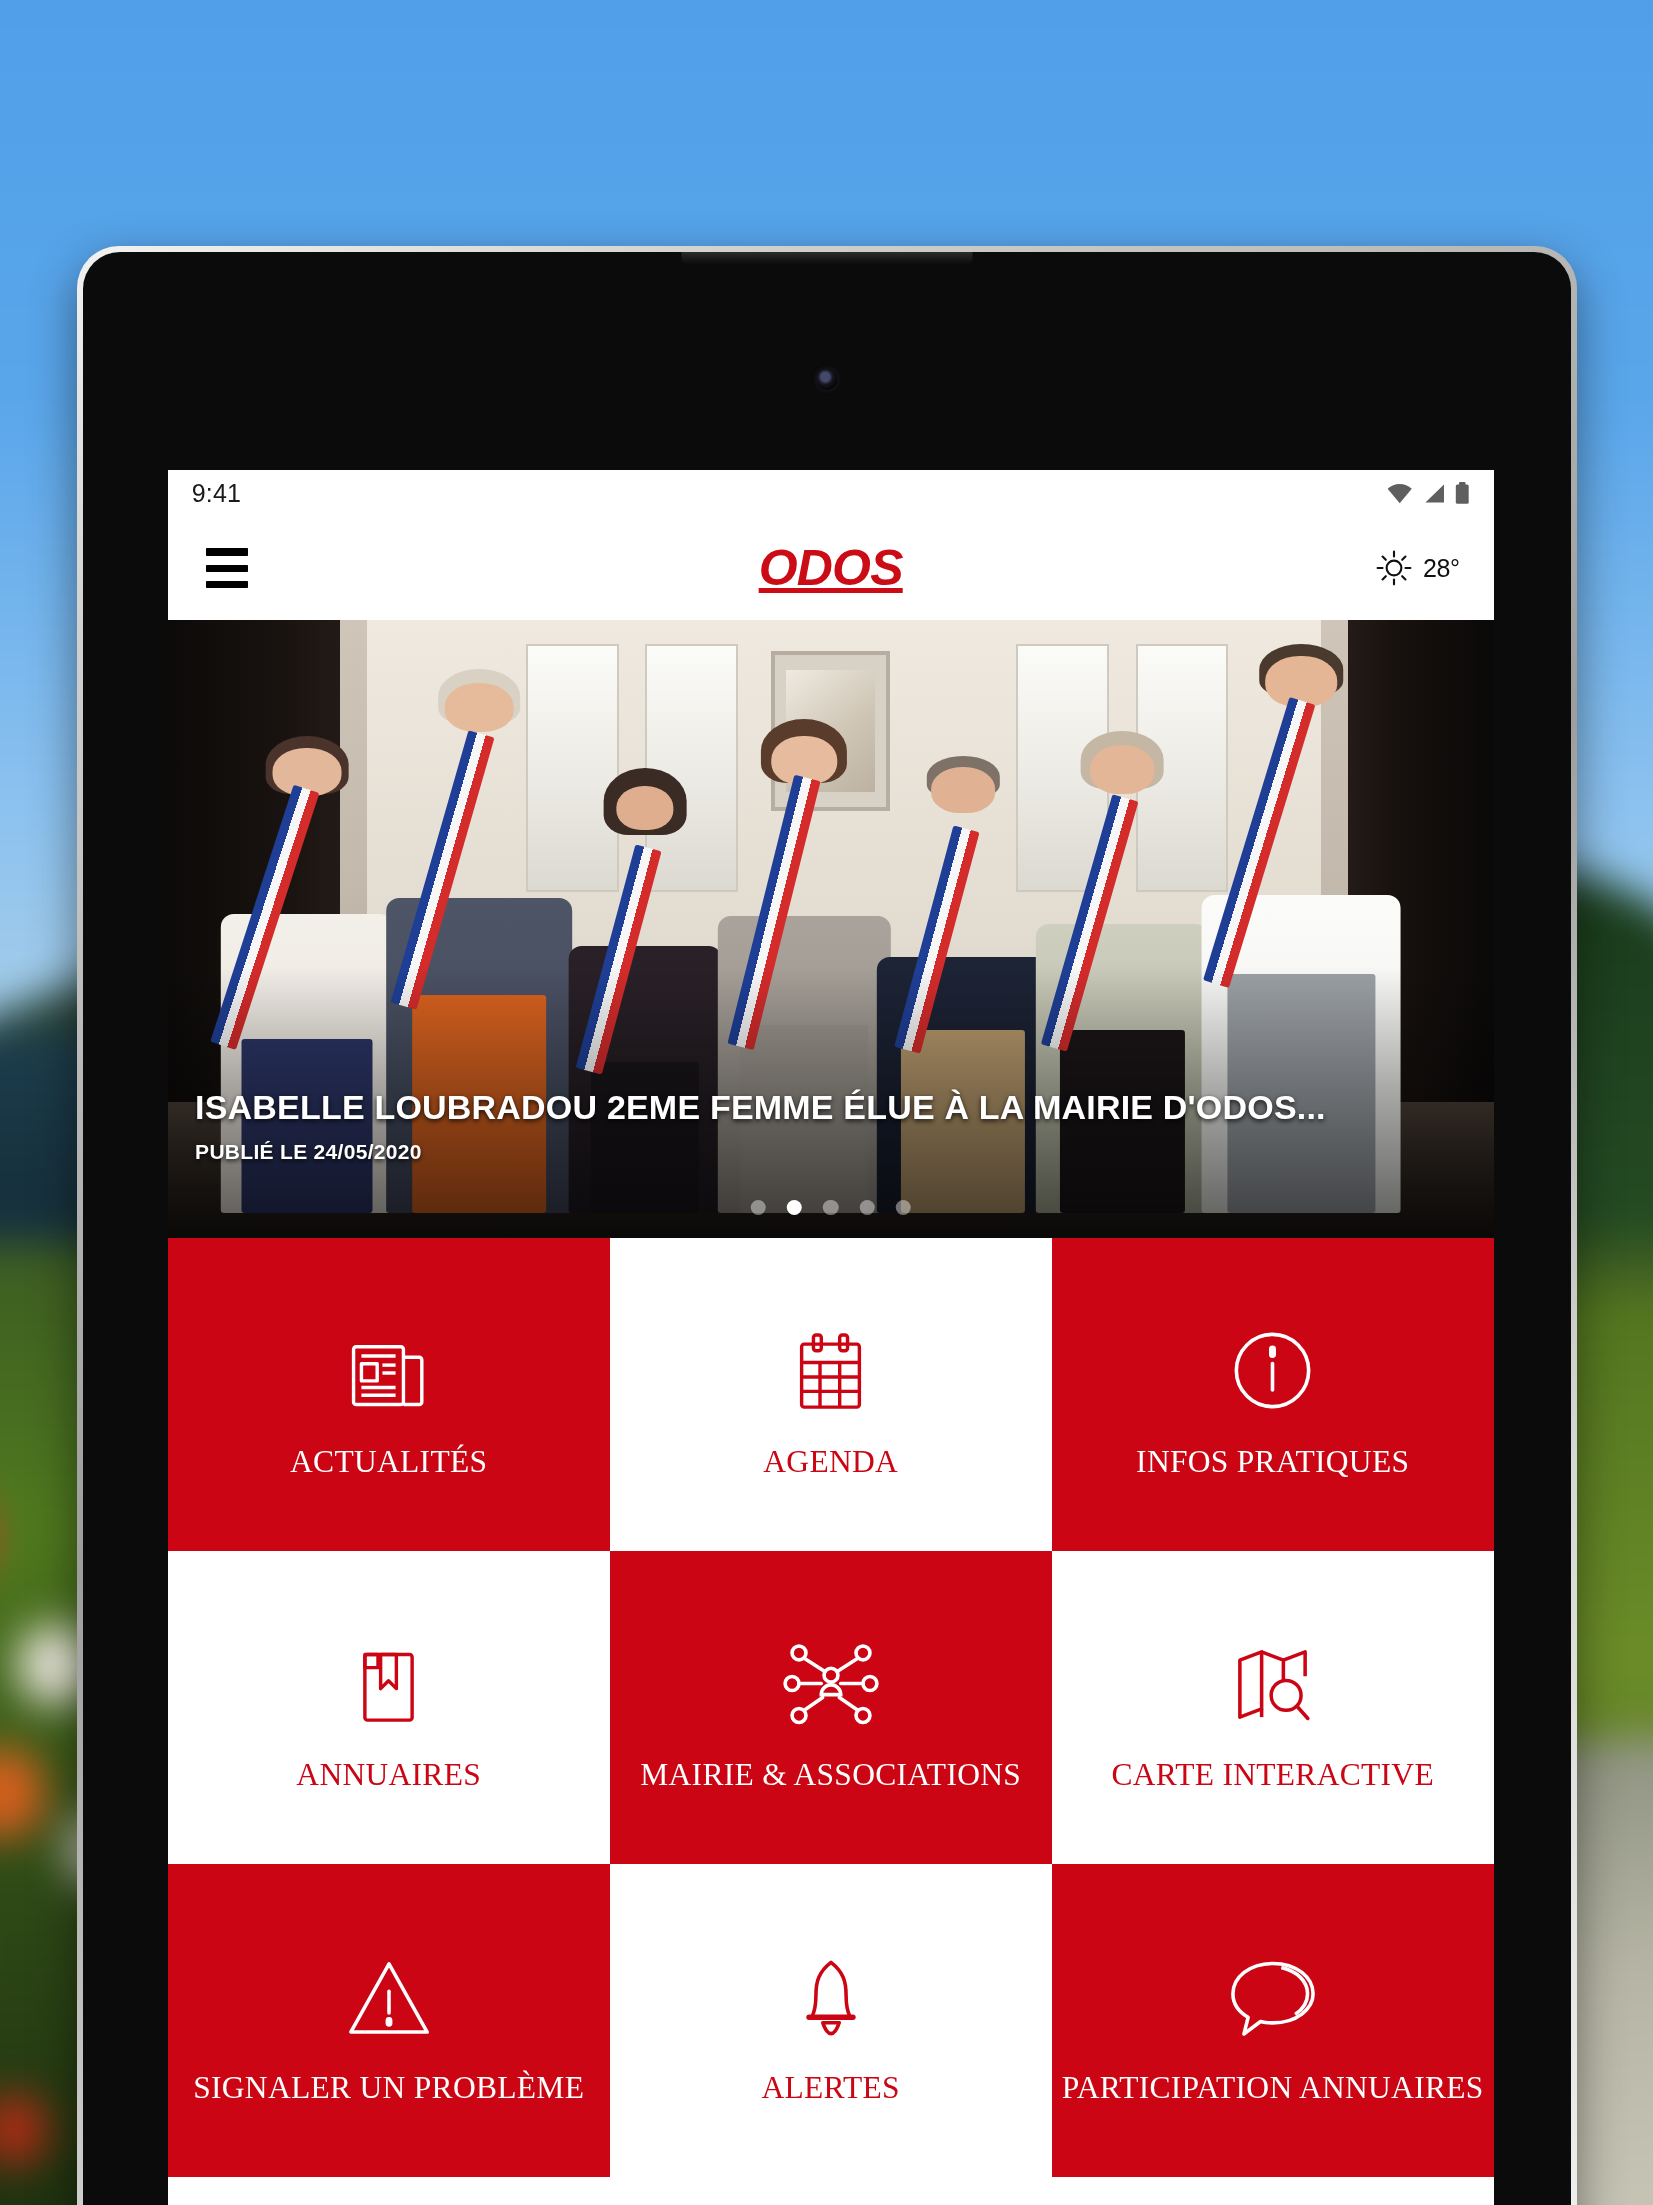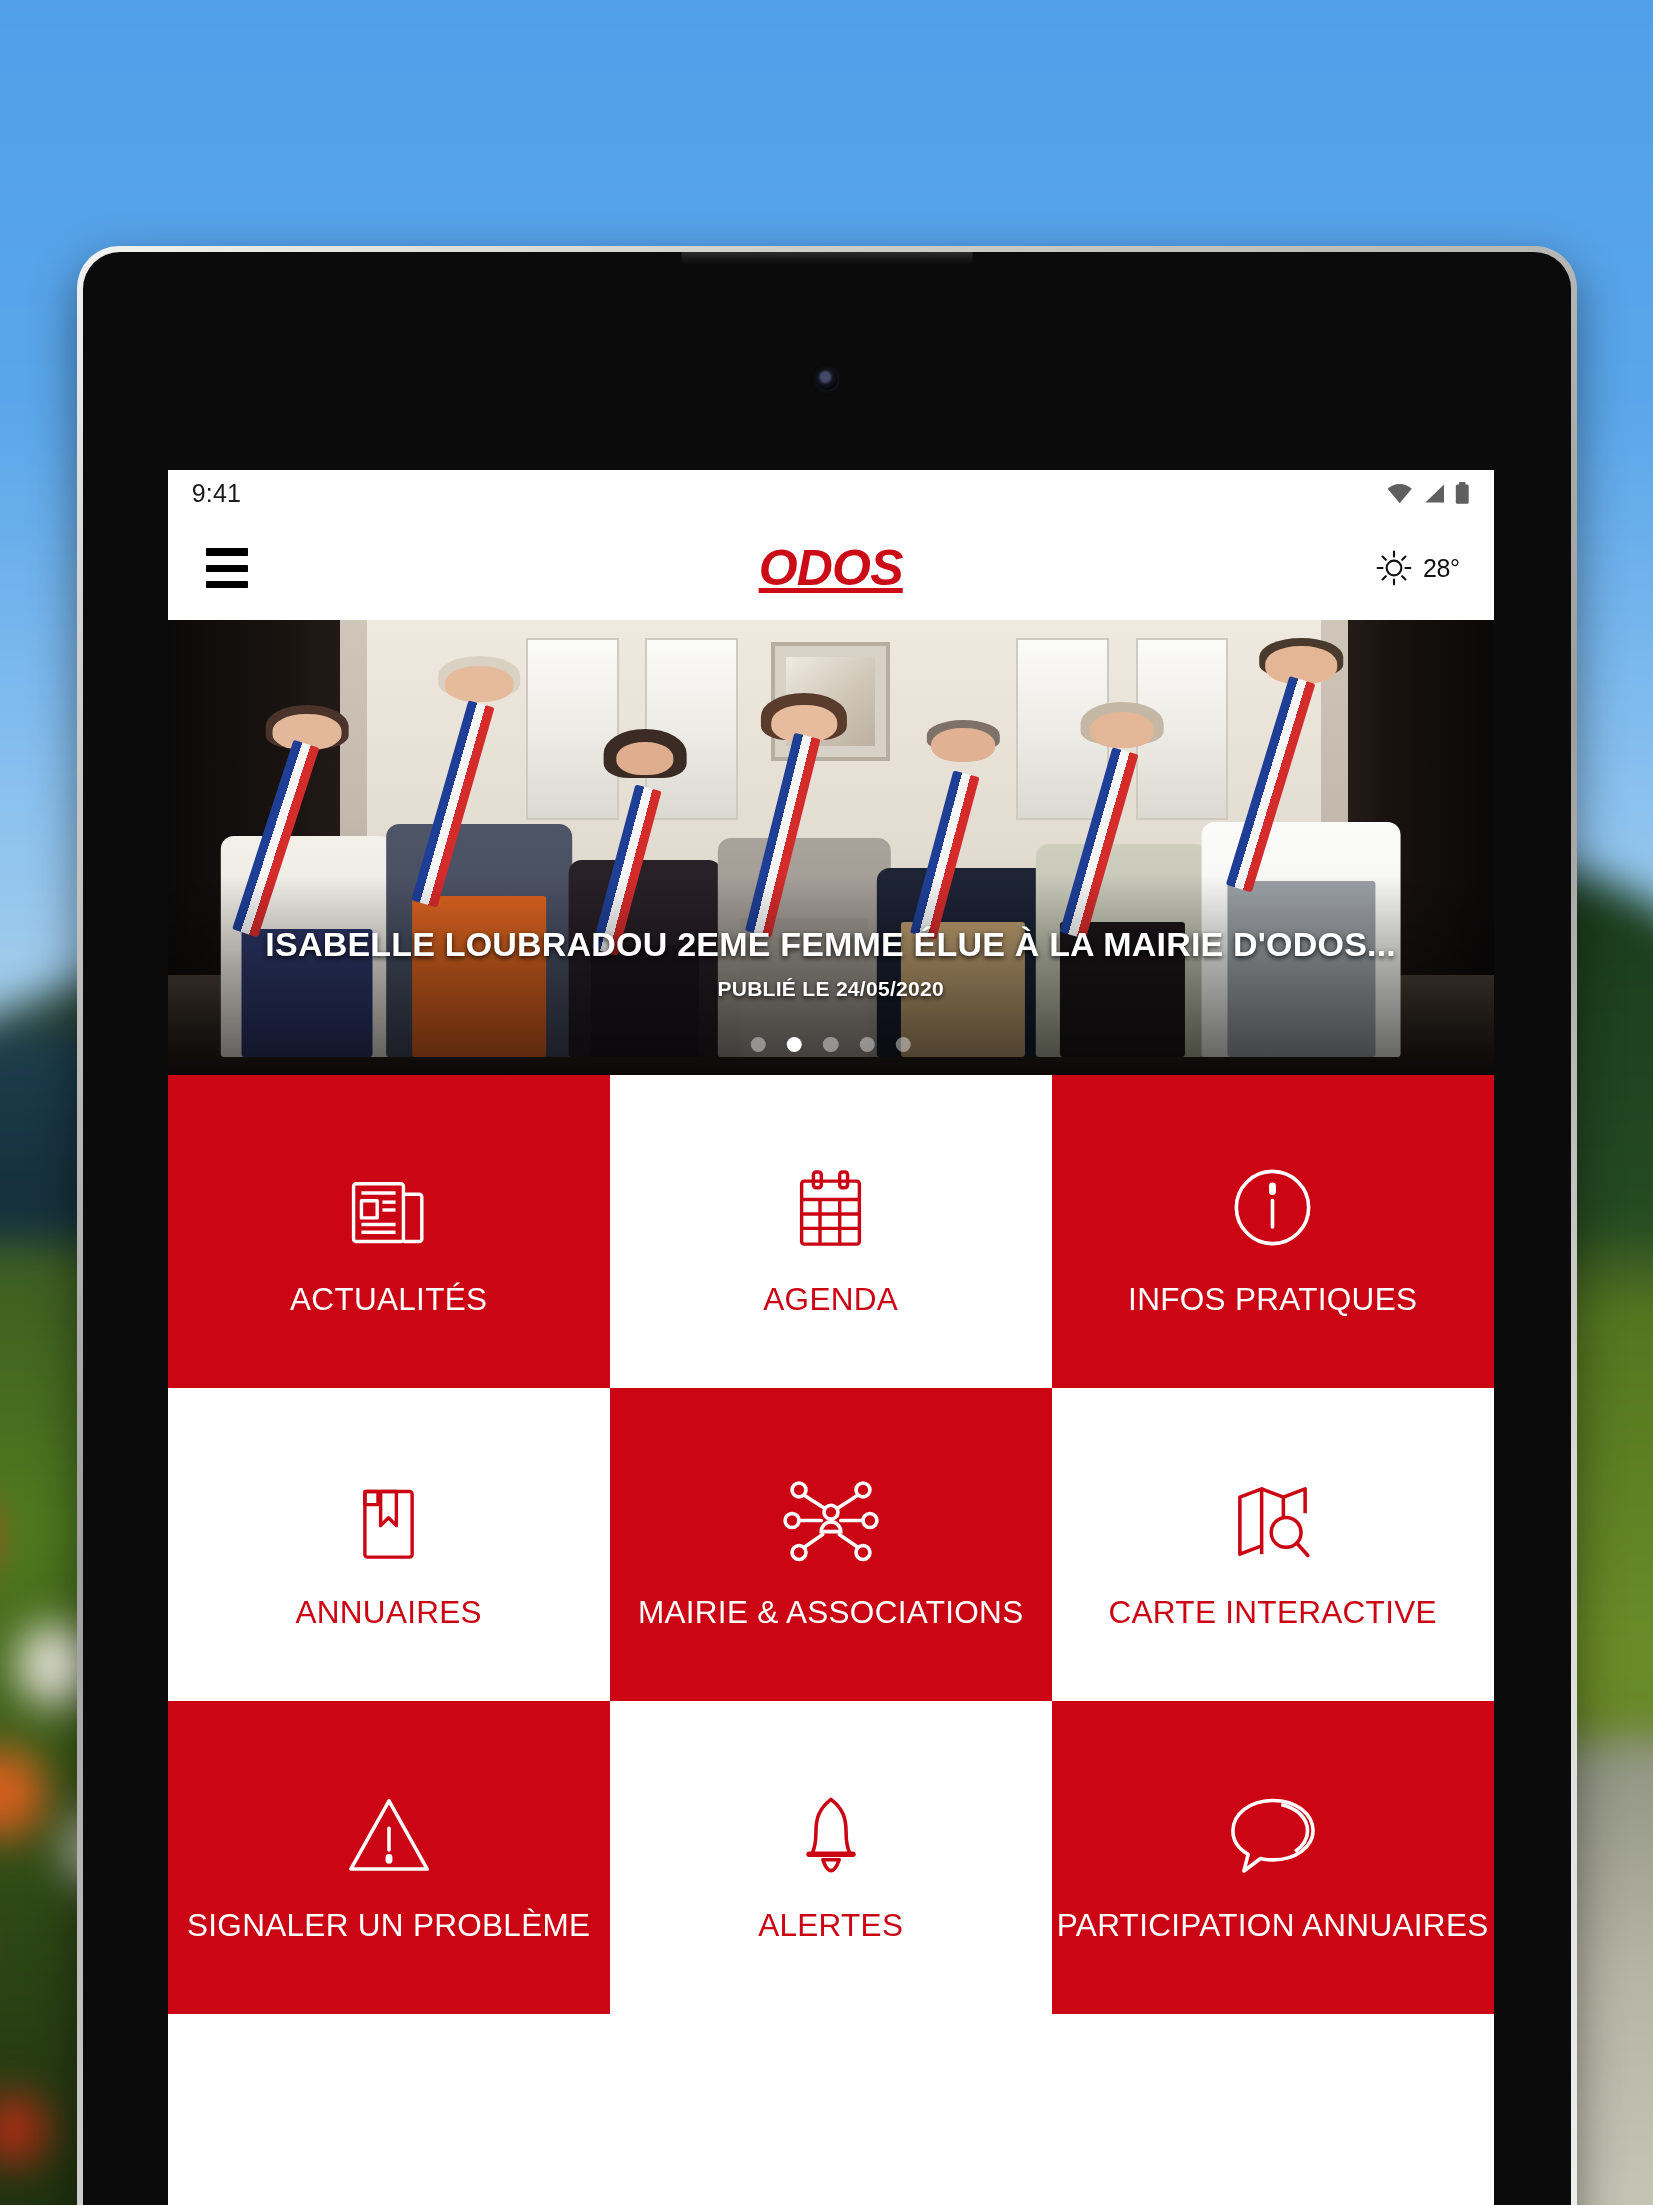--- a/index.html
+++ b/index.html
@@ -98,21 +98,21 @@
   #burger span { display:block; width:42px; height:7.3px; background:#000; border-radius:0.8px; }
   #brand {
     position:absolute; left:50%; transform:translateX(-50%);
     font-size:50px; font-weight:bold; font-style:italic;
     color:#CB0C16; letter-spacing:-0.8px;text-decoration:underline;
   }
   #weather { display:flex; align-items:center; gap:11.3px; }
   #temp { font-size:25px; color:#111; letter-spacing:-0.4px; }
 
   
-  #hero { position:relative; width:100%; height:455px; overflow:hidden; background:#c2410c;text-align:center; }
+  #hero { position:relative; width:100%; height:618px; overflow:hidden; background:#c2410c; }
   #hero-photo { position:absolute; inset:0; overflow:hidden; }
   .curtain-l { position:absolute; left:0; top:0; width:13%; height:100%;
                background:linear-gradient(90deg,#0c0a09 0%,#17120f 60%,#221a16 100%); }
   .curtain-r { position:absolute; right:0; top:0; width:11%; height:100%;
                background:linear-gradient(270deg,#0a0808 0%,#18120f 70%,#241b17 100%); }
   .wall      { position:absolute; left:13%; right:11%; top:0; height:80%;
                background:linear-gradient(180deg,#cfc6b9 0%,#c2b8ab 55%,#a99e91 100%); }
   .screenwhite{position:absolute; left:15%; right:13%; top:0; height:74%;
                background:linear-gradient(180deg,#efe9df 0%,#e2dbd0 70%,#cdc5b8 100%); }
   .win { position:absolute; top:4%; height:40%; width:7%;
@@ -142,21 +142,21 @@
   #hero-title { color:#fff; font-size:34px; font-weight:bold; letter-spacing:0.2px;
                 text-shadow:0 1.6px 4.8px rgba(0,0,0,.8); white-space:nowrap; overflow:hidden; }
   #hero-date  { color:#fff; font-size:21px; font-weight:bold; margin-top:13px;
                 letter-spacing:0.3px; text-shadow:0 1.6px 4px rgba(0,0,0,.8); }
   #dots { position:absolute; left:50%; transform:translateX(-50%); bottom:22.6px;
           display:flex; gap:21px; }
   .dot { width:15.3px; height:15.3px; border-radius:50%; background:rgba(255,255,255,.42); cursor:pointer; }
   .dot.on { background:#fff; }
 
   
-  #grid { display:grid; grid-template-columns:repeat(3,1fr); }
+  #grid { display:grid; grid-template-columns:repeat(3,1fr);font-family:Liberation Serif, serif; }
   .tile { height:313px; display:flex; flex-direction:column;
           align-items:center; justify-content:center; cursor:pointer; position:relative; }
   .tile.red   { background:#CB0513; }
   .tile.white { background:#ffffff; }
   .tile .tico { height:107px; display:flex; align-items:flex-end; justify-content:center; }
   .tile .tlabel { margin-top:29px; font-size:31.5px; letter-spacing:0.3px; text-align:center; line-height:1.16; }
   .tile.red   .tlabel { color:#ffffff; }
   .tile.white .tlabel { color:#CB0513; }
   .tile.red   svg { stroke:#ffffff; }
   .tile.white svg { stroke:#CB0513; }

